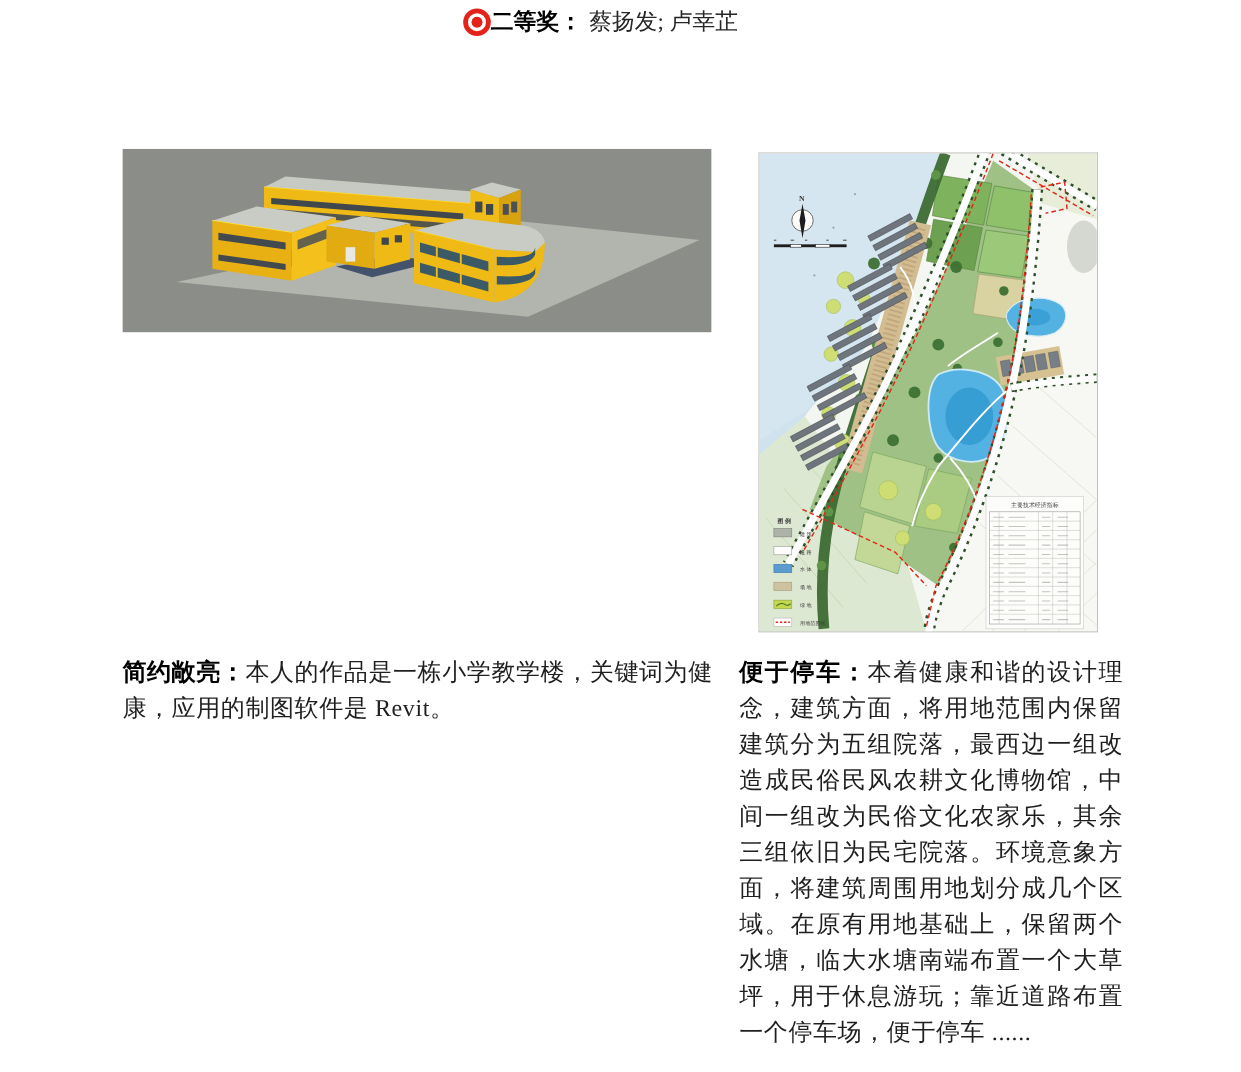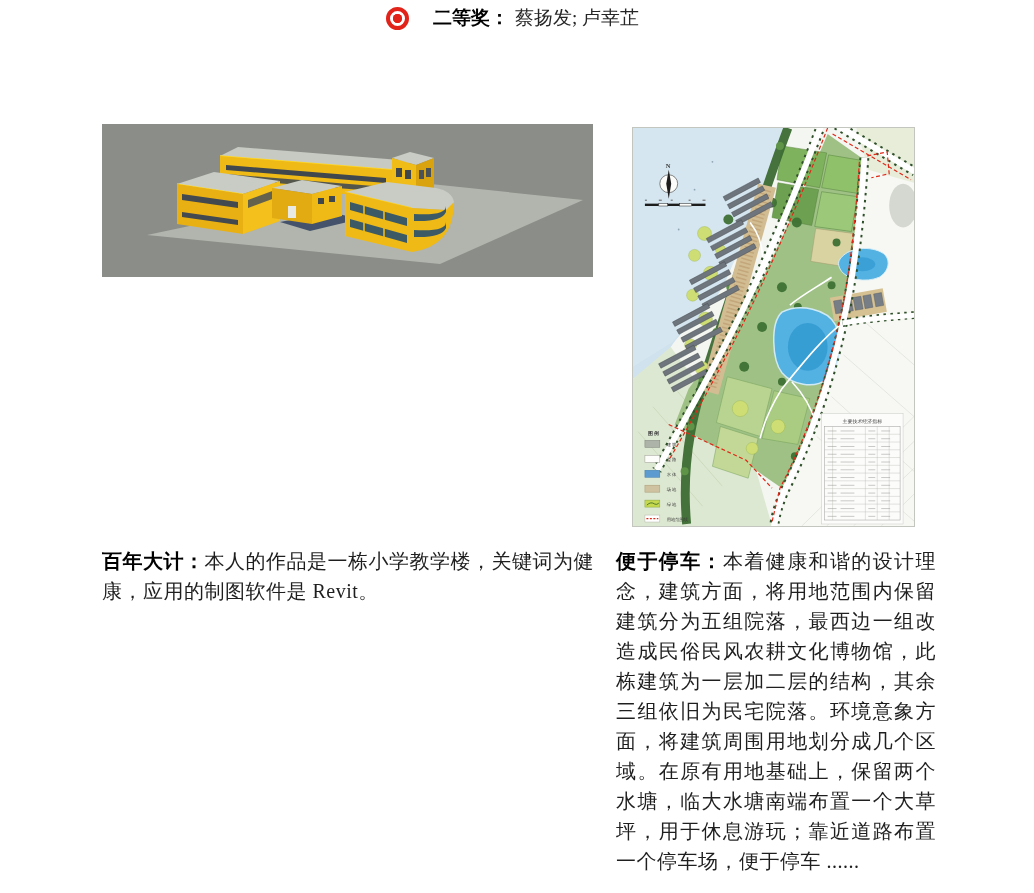--- a/index.html
+++ b/index.html
@@ -7,21 +7,21 @@
     position:relative;width:1034px;height:893px;background:#ffffff;
     font-family:"Liberation Serif","DejaVu Serif",serif;color:#1c1c1c;overflow:hidden;
   }
   
   .title-row{position:absolute;left:386px;top:4px;display:flex;align-items:center;height:28px;}
   .bullet{
     width:15px;height:15px;border:4px solid #e2231a;border-radius:50%;
     display:flex;align-items:center;justify-content:center;flex:0 0 auto;
   }
   .bullet-inner{width:9px;height:9px;background:#e2231a;border-radius:50%;box-shadow:inset 0 0 0 1.5px #e2231a;}
-  .award{font-weight:bold;font-size:19px;margin-left:24px;color:#000;}
+  .award{font-weight:bold;font-size:19px;margin-left:0;color:#000;}
   .winners{font-size:19px;margin-left:6px;color:#262626;text-align:right;}
   
   .fig{position:absolute;margin:0;padding:0;line-height:0;}
   .fig-render{left:102px;top:124px;width:491px;height:153px;}
   .fig-plan{left:632px;top:127px;width:283px;height:400px;border:1px solid #c3c6bf;box-sizing:border-box;}
   .fig svg{display:block;width:100%;height:100%;}
   
   .body-text{
     position:absolute;top:546px;font-size:20px;line-height:30px;
     text-align:justify;text-justify:inter-ideograph;color:#1f1f1f;letter-spacing:0.5px;
@@ -336,20 +336,20 @@
           <line x1="6" y1="79.9" x2="77" y2="79.9"></line>
             <line x1="6" y1="87.7" x2="77" y2="87.7"></line>
           <line x1="6" y1="95.5" x2="77" y2="95.5"></line>
             <line x1="6" y1="103.3" x2="77" y2="103.3"></line>
         </g>
       </g>
     </svg>
   </figure>
 
   <div class="body-text body-left">
-    <div><span class="lead">百年大计：</span><span>本人的作品是一栋小学教学楼，关键词为健康，应用的制图软件是 Revit。</span></div>
+    <div><span class="lead">简约敞亮：</span><span>本人的作品是一栋小学教学楼，关键词为健康，应用的制图软件是 Revit。</span></div>
   </div>
 
   <div class="body-text body-right">
-    <div><span class="lead">便于停车：</span><span>本着健康和谐的设计理念，建筑方面，将用地范围内保留建筑分为五组院落，最西边一组改造成民俗民风农耕文化博物馆，此栋建筑为一层加二层的结构，其余三组依旧为民宅院落。环境意象方面，将建筑周围用地划分成几个区域。在原有用地基础上，保留两个水塘，临大水塘南端布置一个大草坪，用于休息游玩；靠近道路布置一个停车场，便于停车 ......</span></div>
+    <div><span class="lead">便于停车：</span><span>本着健康和谐的设计理念，建筑方面，将用地范围内保留建筑分为五组院落，最西边一组改造成民俗民风农耕文化博物馆，中间一组改为民俗文化农家乐，其余三组依旧为民宅院落。环境意象方面，将建筑周围用地划分成几个区域。在原有用地基础上，保留两个水塘，临大水塘南端布置一个大草坪，用于休息游玩；靠近道路布置一个停车场，便于停车 ......</span></div>
   </div>
 
 </div>
 
 </body></html>

